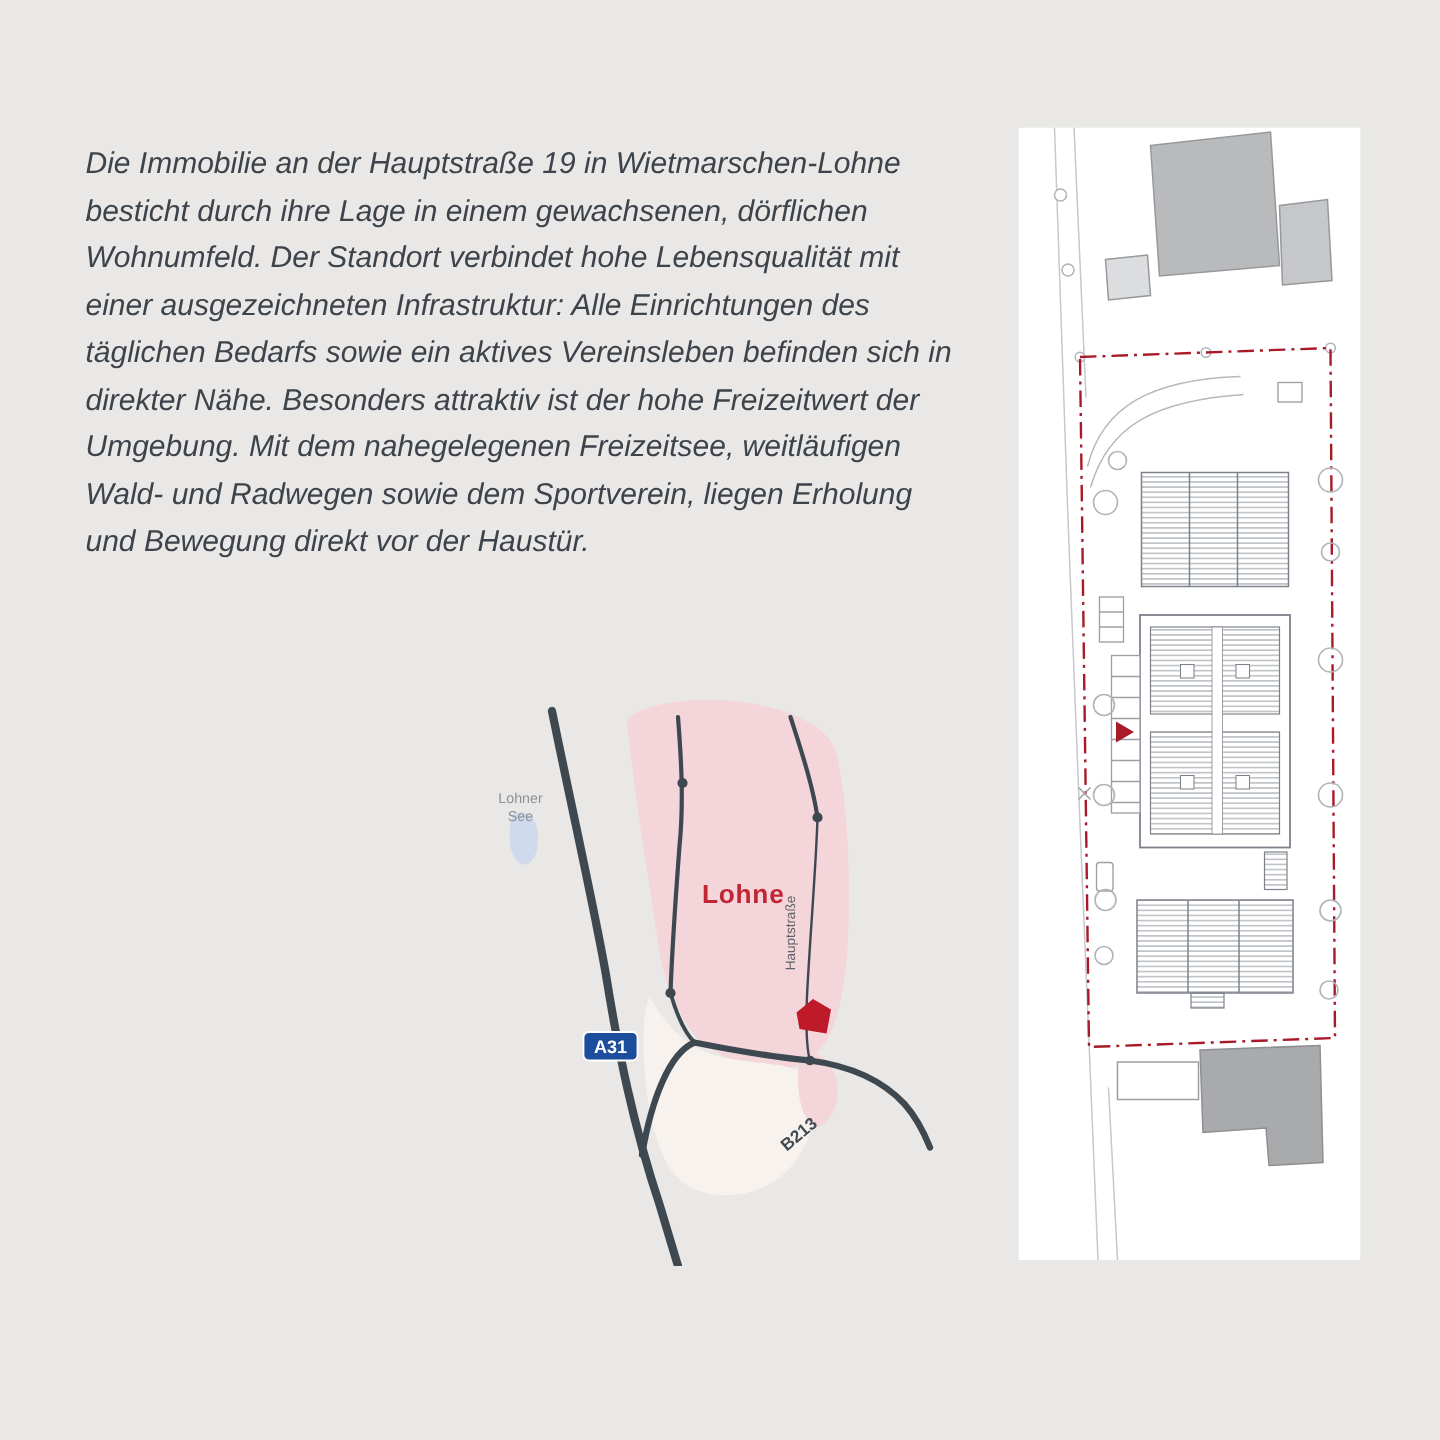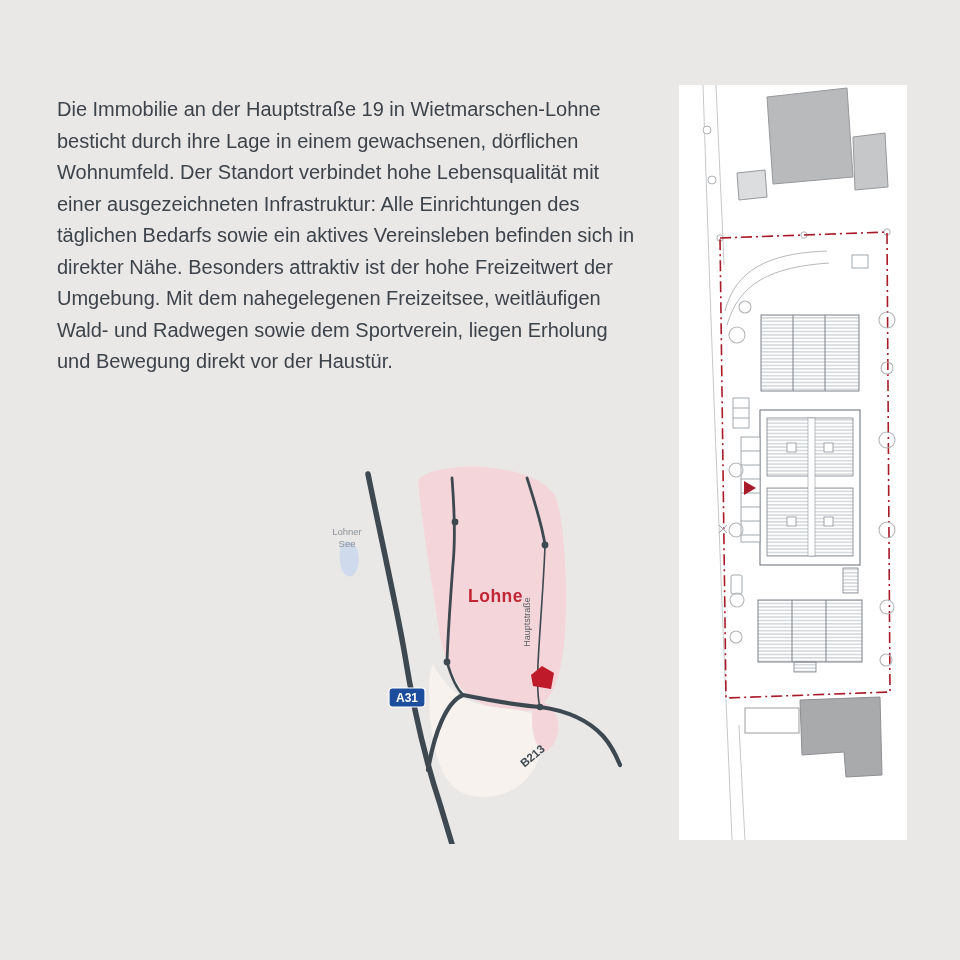--- a/index.html
+++ b/index.html
@@ -10,20 +10,21 @@
     background: #e9e8e6;
     font-family: "Liberation Sans", sans-serif;
     overflow: hidden;
   }
   .para {
     position: absolute;
     margin: 0;
     color: #3d434b;
     font-size: 20px;
     line-height: 31.5px;
+    font-style: italic;
   }
   .intro   { left: 57px; top: 94px;  width: 580px; }
   .second  { left: 57px; top: 490px; width: 278px; }
   .map-wrap  { position: absolute; left: 298px; top: 464px; width: 340px; height: 380px; }
   .plan-wrap { position: absolute; left: 679px; top: 85px;  width: 228px; height: 755px; }
   .caption {
     position: absolute;
     right: 55px;
     top: 869px;
     font-size: 23px;

